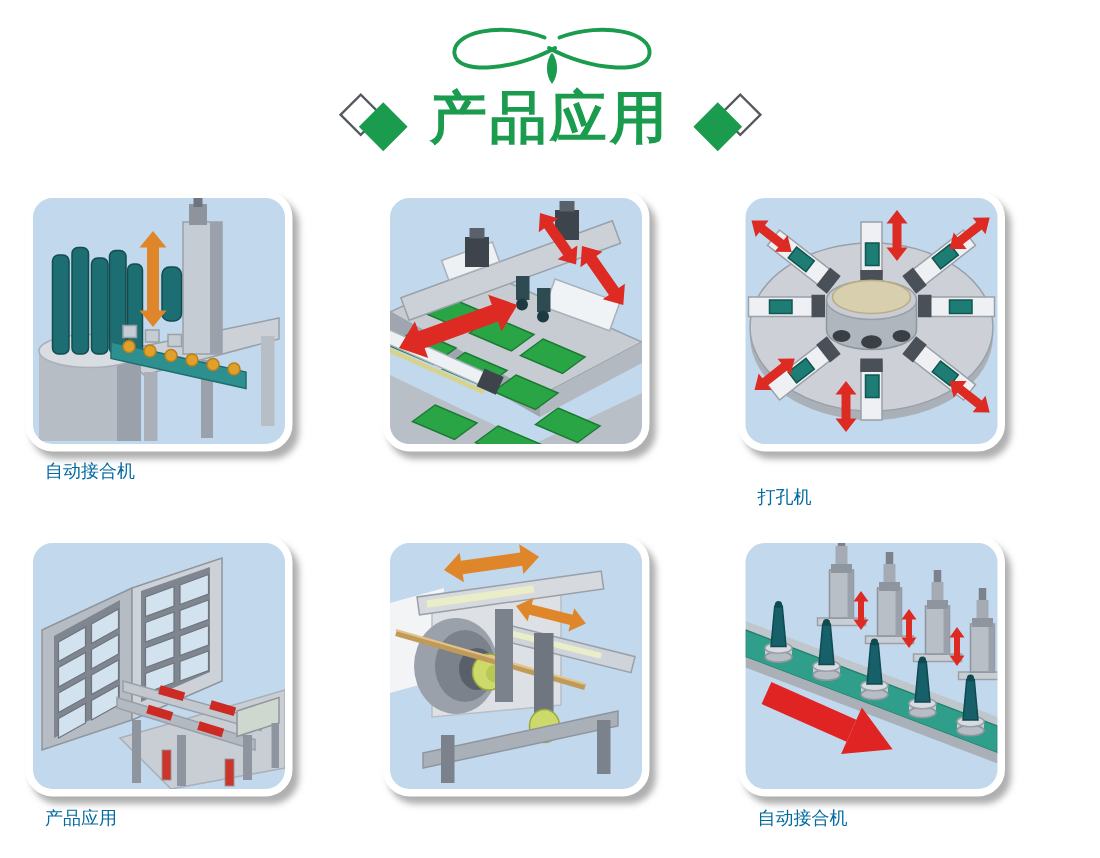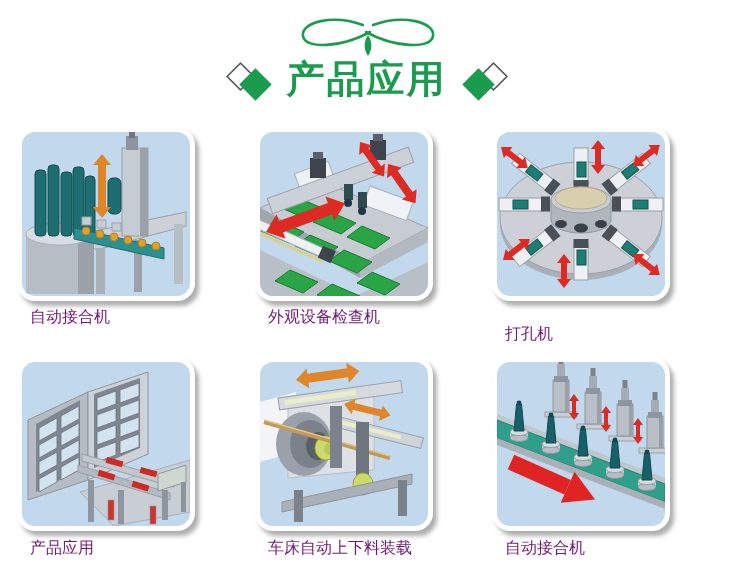--- a/index.html
+++ b/index.html
@@ -20,21 +20,21 @@
   }
   .diamonds{width:56px;height:50px;flex:0 0 auto;}
   .card{
     position:absolute;width:168px;height:164px;
     background:#c2d8ec;border:5px solid #ffffff;border-radius:18px;
     box-shadow:4px 5px 4px rgba(110,110,110,.55);
     overflow:hidden;
   }
   .card svg{display:block;width:168px;height:164px;}
   .card-label{
-    position:absolute;font-size:16px;color:#701a75;white-space:nowrap;line-height:1.3;
+    position:absolute;font-size:12px;color:#0369a1;white-space:nowrap;line-height:1.3;
   }
   
   .c1{left:17px;top:127px}.c2{left:255px;top:127px}.c3{left:492px;top:127px}
   .c4{left:17px;top:357px}.c5{left:255px;top:357px}.c6{left:492px;top:357px}
   .l1{left:30px;top:307px}.l2{left:268px;top:307px}.l3{left:505px;top:324px}
   .l4{left:30px;top:538px}.l5{left:268px;top:538px}.l6{left:505px;top:538px}
 </style>
 </head>
 <body>
 
@@ -434,19 +434,17 @@
       </g>
 
       <g transform="translate(14,100) rotate(24)">
         <rect x="0" y="-8" width="62" height="16" fill="#e02424"></rect>
         <polygon points="62,-17 92,0 62,17" fill="#e02424"></polygon>
       </g>
     </svg>
   </div>
 
   <div class="card-label l1">自动接合机</div>
-  <div class="card-label l2">外观设备检查机</div>
   <div class="card-label l3">打孔机</div>
   <div class="card-label l4">产品应用</div>
-  <div class="card-label l5">车床自动上下料装载</div>
   <div class="card-label l6">自动接合机</div>
 
 </div>
 
 </body></html>

